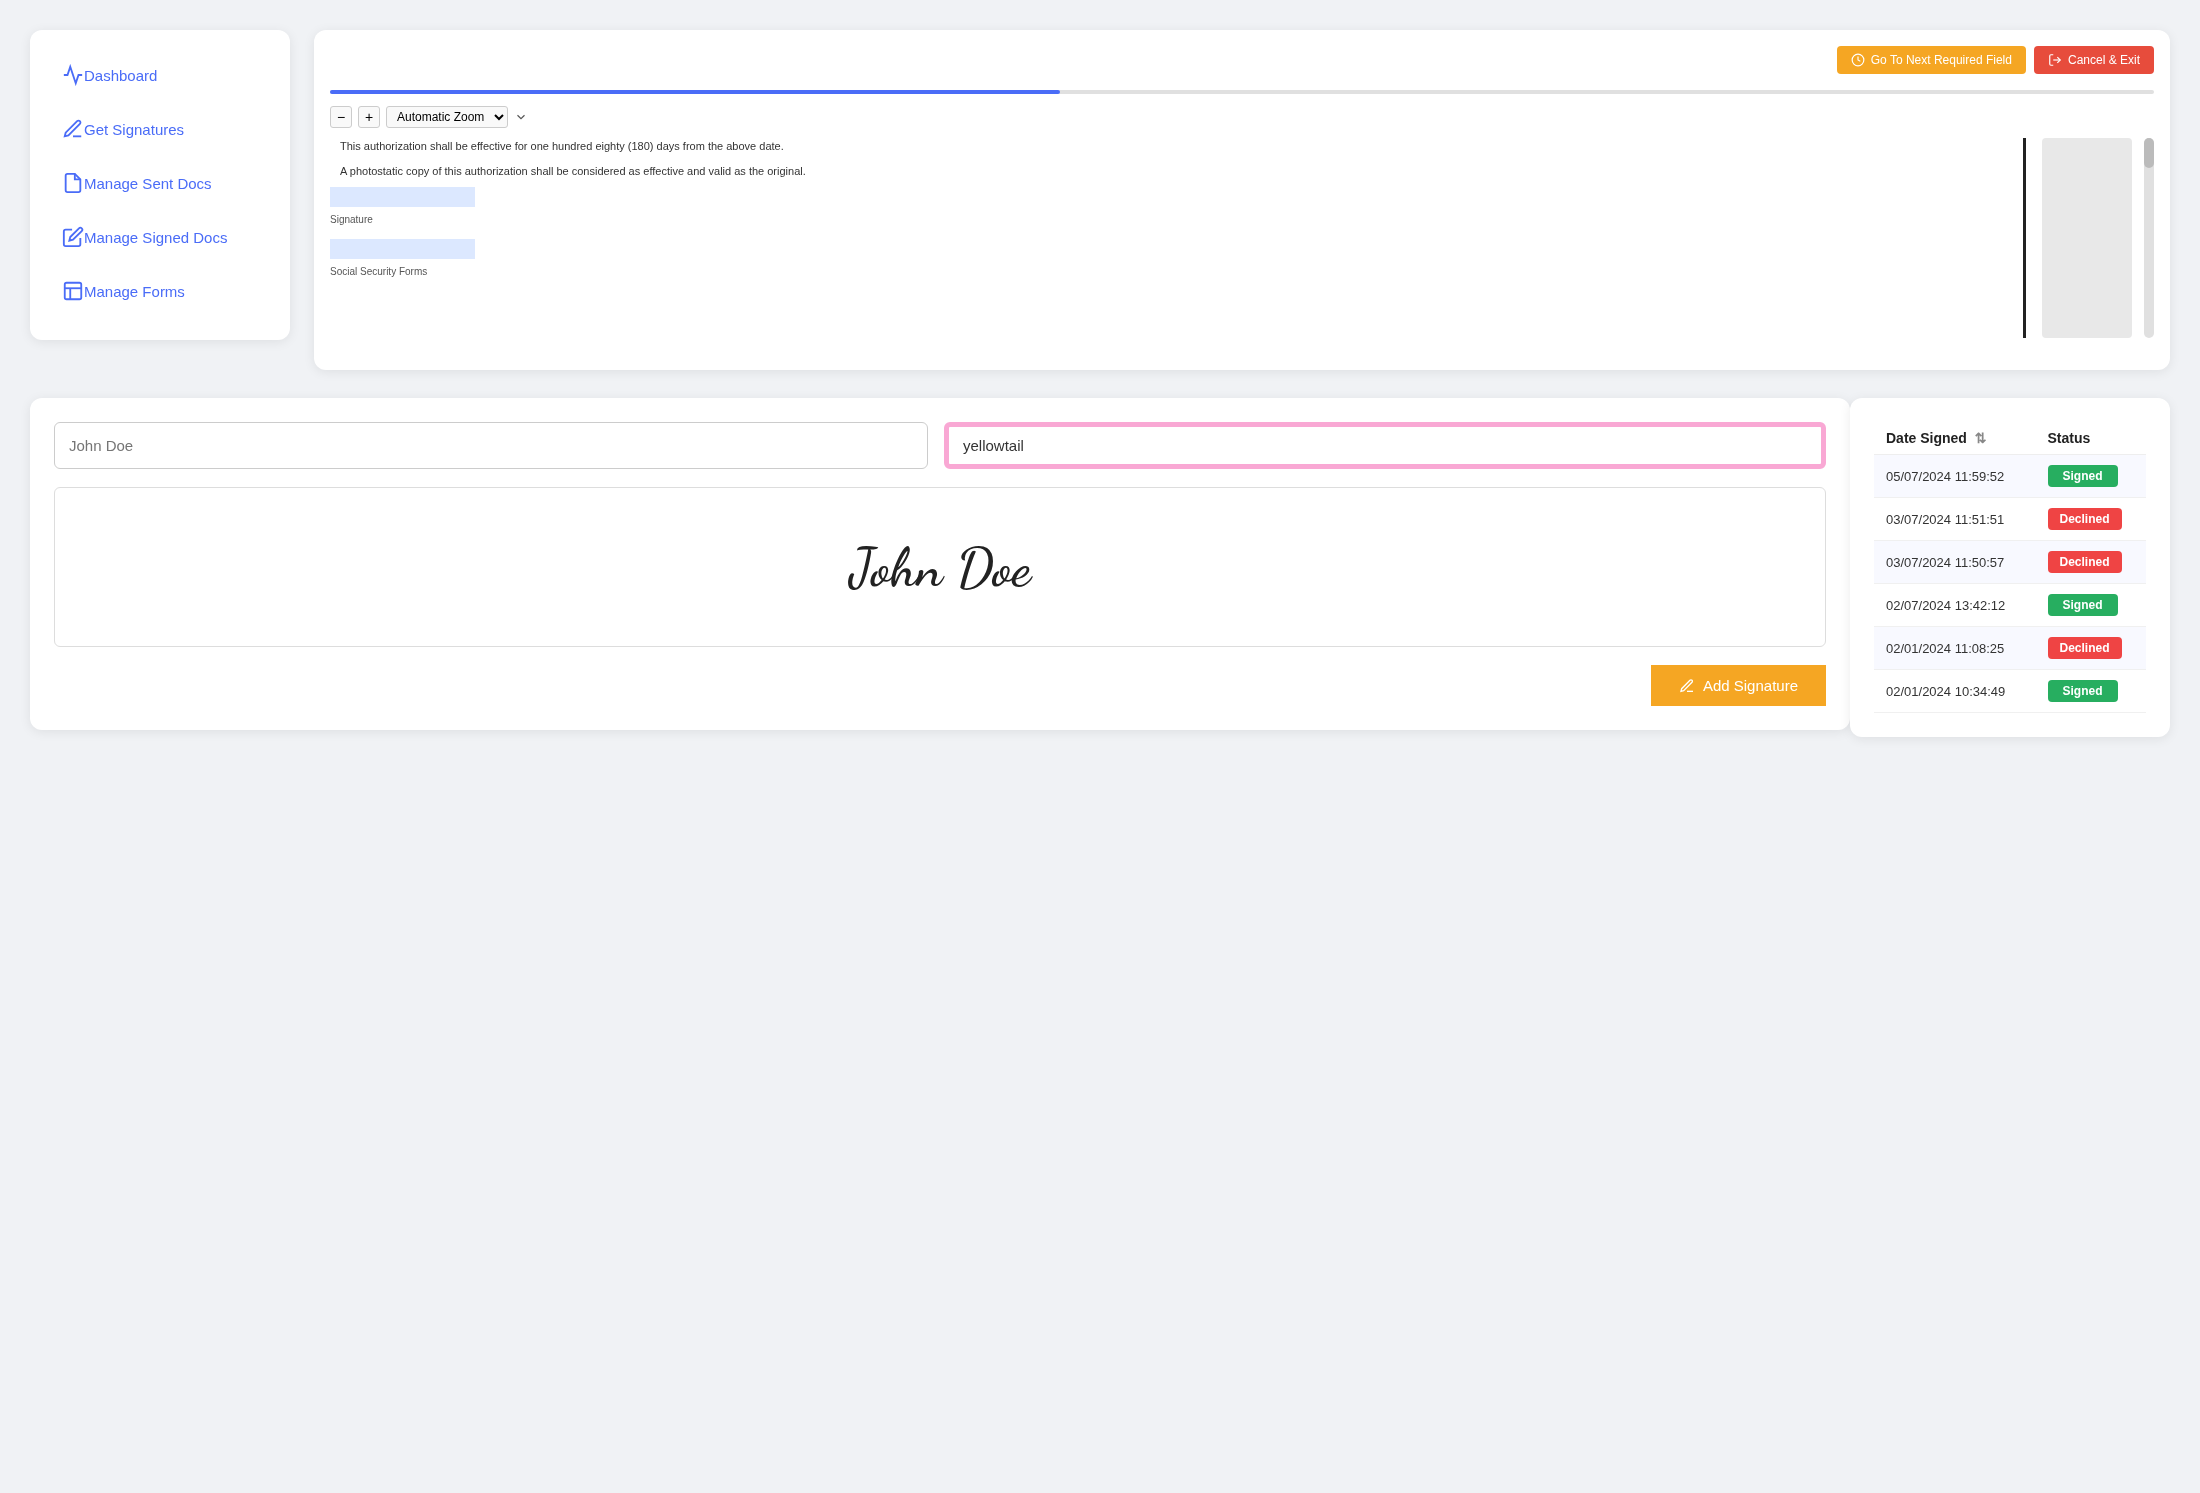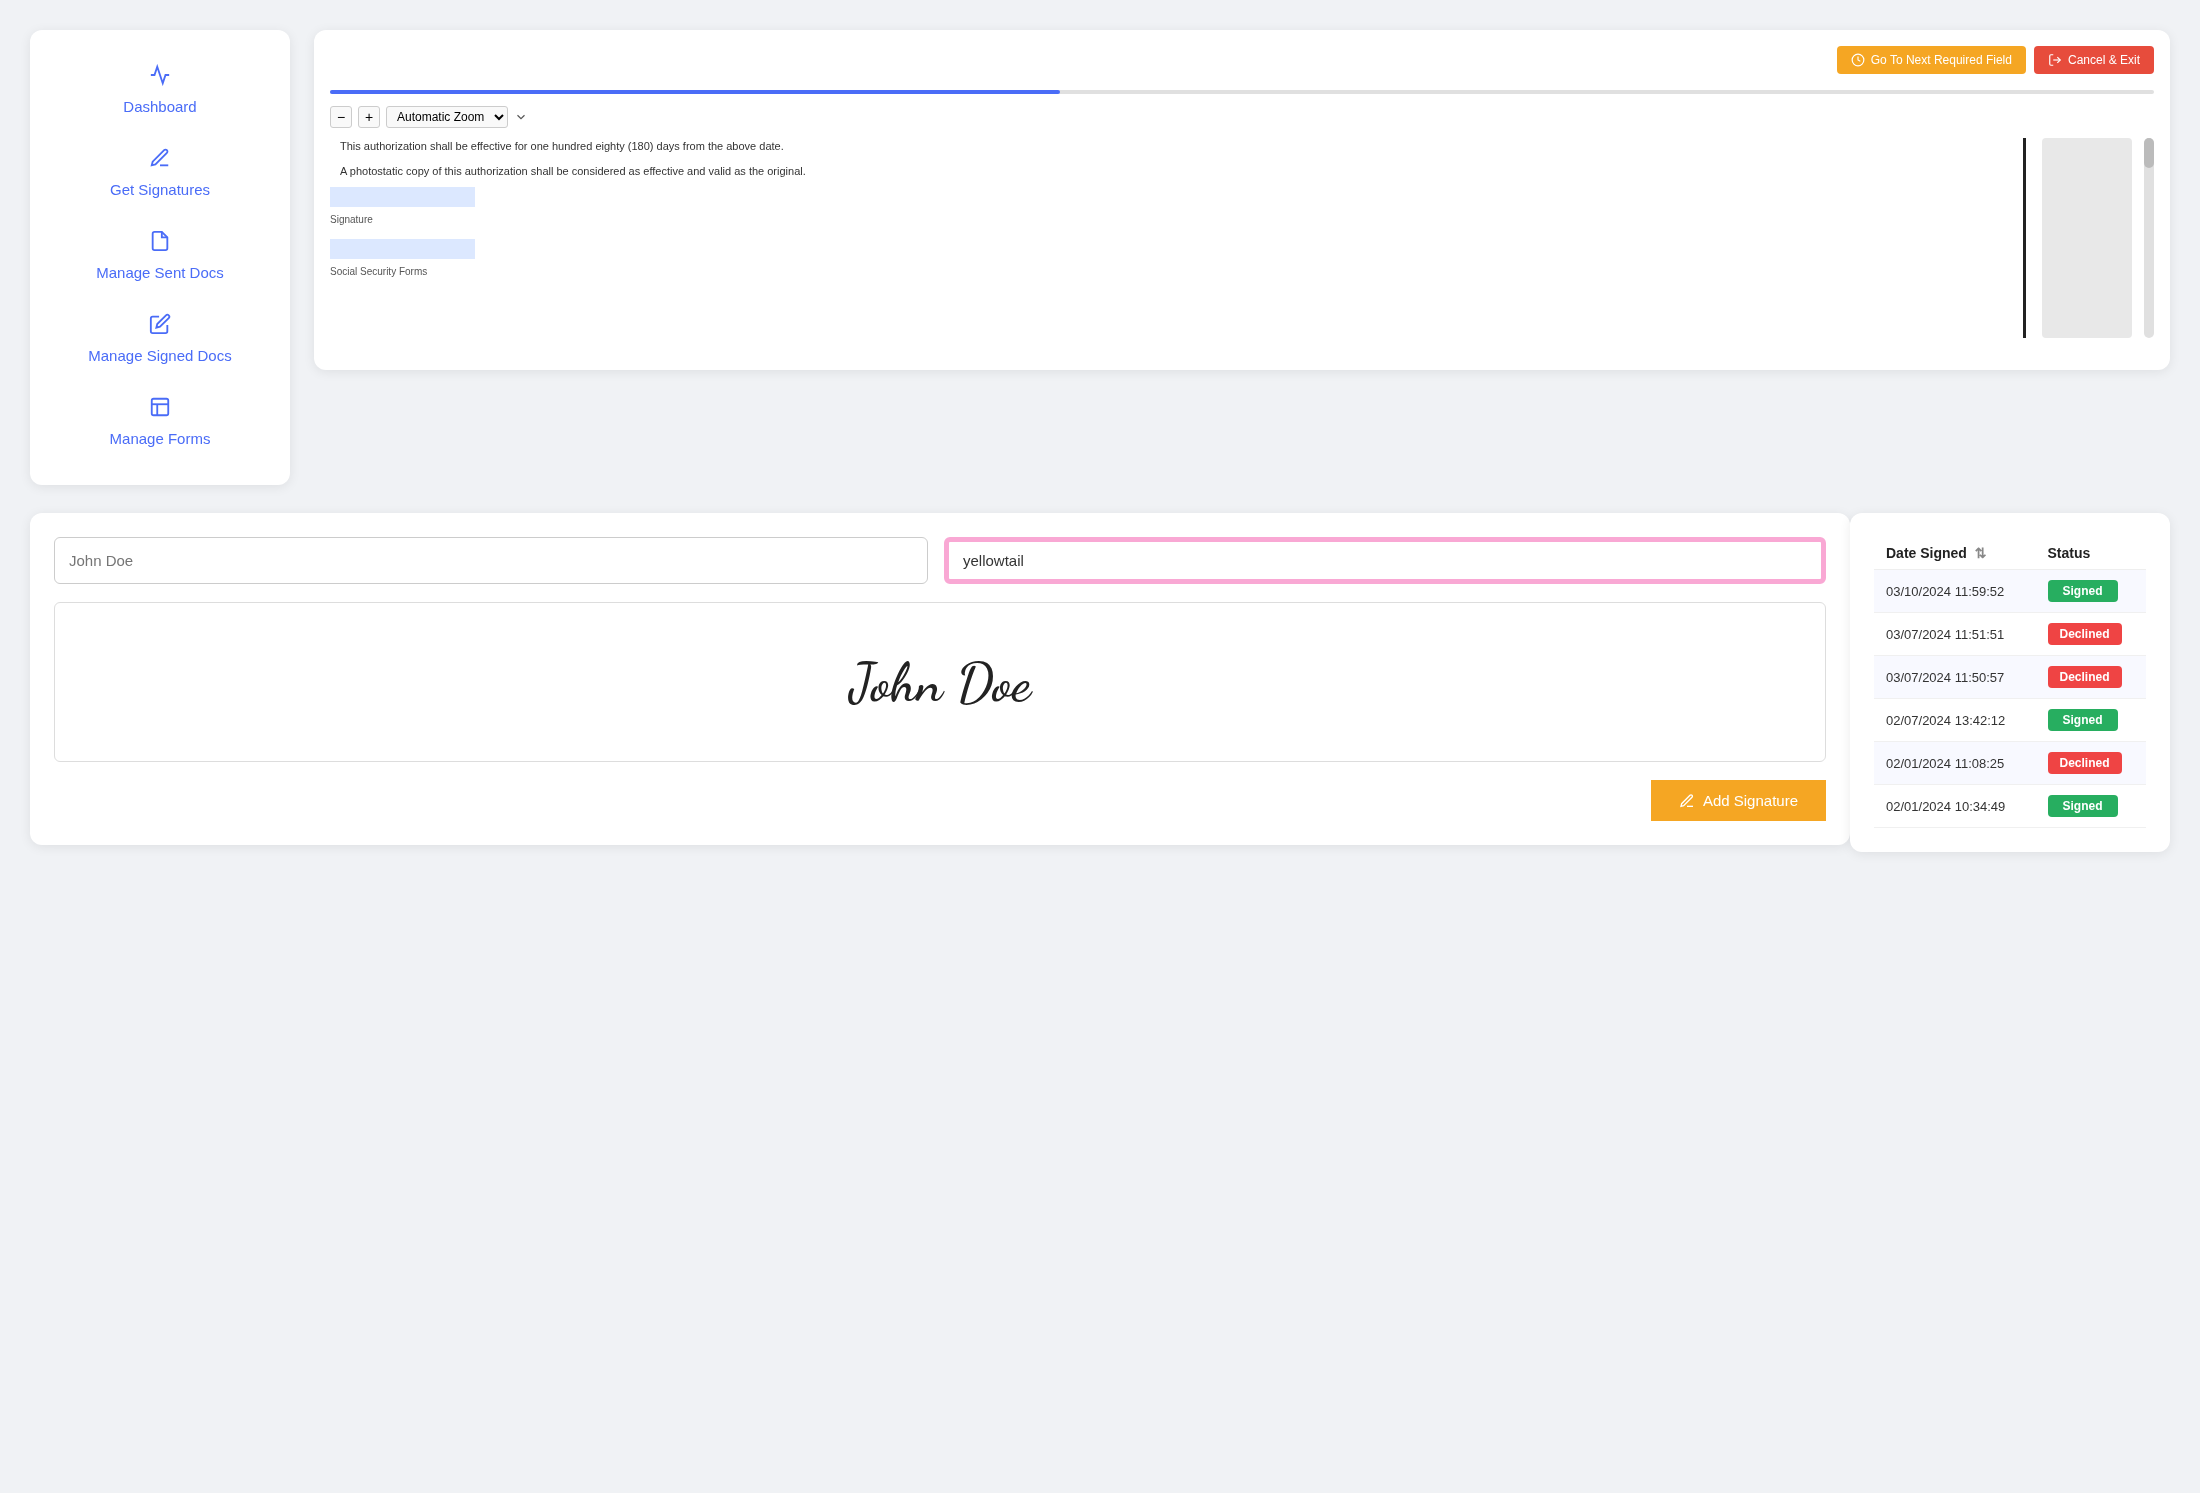--- a/index.html
+++ b/index.html
@@ -28,27 +28,25 @@
       border-radius: 12px;
       box-shadow: 0 2px 12px rgba(0,0,0,0.08);
       padding: 20px 16px;
       min-width: 260px;
       width: 260px;
     }
 
     .nav-item {
       display: flex;
       align-items: center;
-      gap: 12px;
       padding: 14px 16px;
       border-radius: 8px;
       cursor: pointer;
       margin-bottom: 4px;
       transition: background 0.15s;
-      flex-direction: column;
     }
 
     .nav-icon {
       width: 22px;
       height: 22px;
       color: #4a6cf7;
       flex-shrink: 0;
     }
 
     .nav-label {
@@ -477,21 +475,21 @@
             <span>Date Signed</span>
             <span class="sort-icon">⇅</span>
           </th>
           <th>
             <span>Status</span>
           </th>
         </tr>
       </thead>
       <tbody id="status-tbody">
       <tr>
-            <td>03/10/2024 11:59:52</td>
+            <td>05/07/2024 11:59:52</td>
             <td><span class="badge badge-signed">Signed</span></td>
           </tr>
           <tr>
             <td>03/07/2024 11:51:51</td>
             <td><span class="badge badge-declined">Declined</span></td>
           </tr>
           <tr>
             <td>03/07/2024 11:50:57</td>
             <td><span class="badge badge-declined">Declined</span></td>
           </tr>

